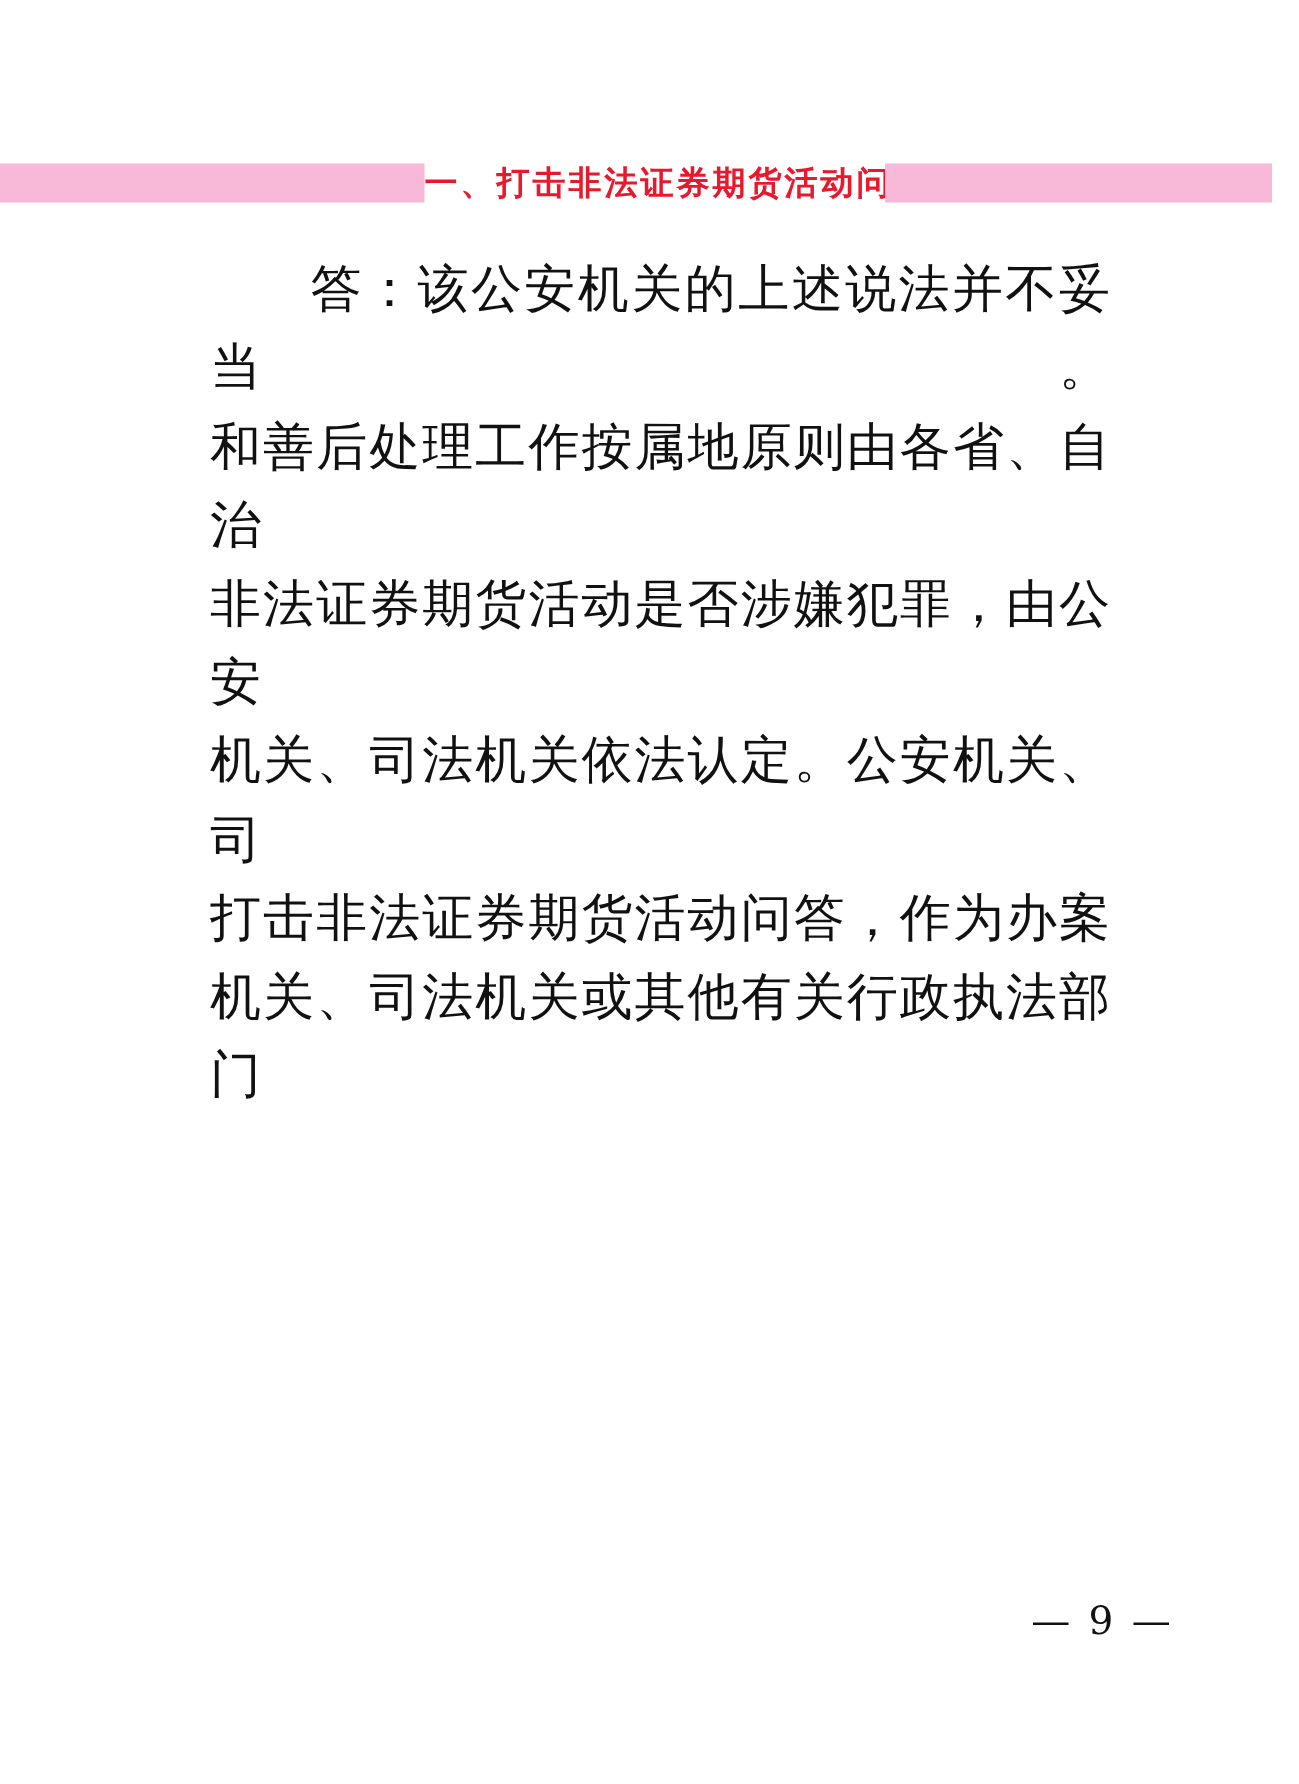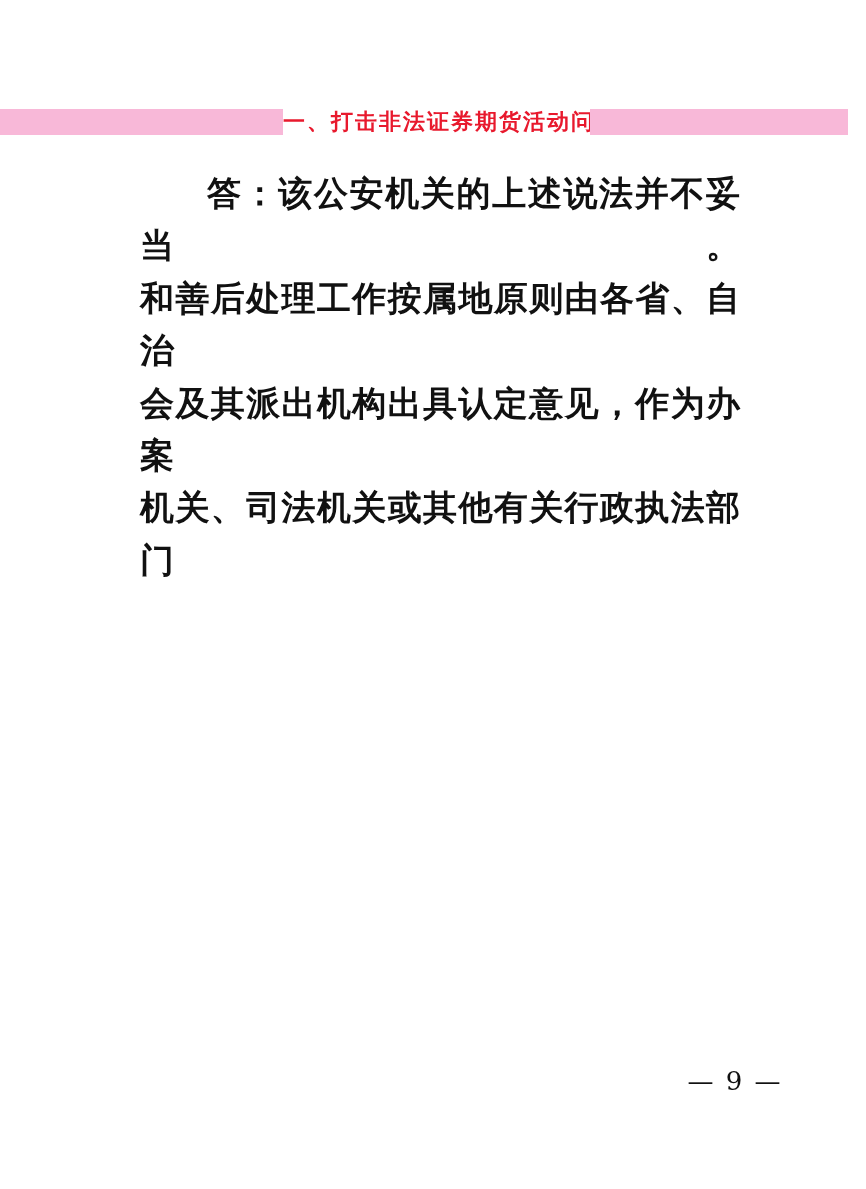--- a/index.html
+++ b/index.html
@@ -49,21 +49,20 @@
   }
   .line {
     width: 600px;
     white-space: nowrap;
   }
   .jl {
     white-space: normal;
     text-align: justify;
     text-align-last: justify;
     text-justify: inter-character;
-    font-weight: bold;
   }
   .indent { text-indent: 67px; }
   
   .page-number {
     position: absolute;
     left: 660px;
     top: 1066px;
     width: 150px;
     text-align: center;
     font-size: 26px;
@@ -79,20 +78,22 @@
 
   <div class="header">
     <div class="bar bar-left"></div>
     <div class="header-title">一、打击非法证券期货活动问答</div>
     <div class="bar bar-right"></div>
   </div>
 
   <div class="body-text">
     <div class="line jl indent">答：该公安机关的上述说法并不妥当。</div>
     <div class="line jl">和善后处理工作按属地原则由各省、自治</div>
-    <div class="line jl">会及其派出机构出具认定意见，作为办案</div>
+    <div class="line jl">非法证券期货活动是否涉嫌犯罪，由公安</div>
+    <div class="line jl">机关、司法机关依法认定。公安机关、司</div>
+    <div class="line jl">打击非法证券期货活动问答，作为办案</div>
     <div class="line jl">机关、司法机关或其他有关行政执法部门</div>
 
   </div>
 
   <div class="page-number">— 9 —</div>
 
 </div>
 
 </body></html>

